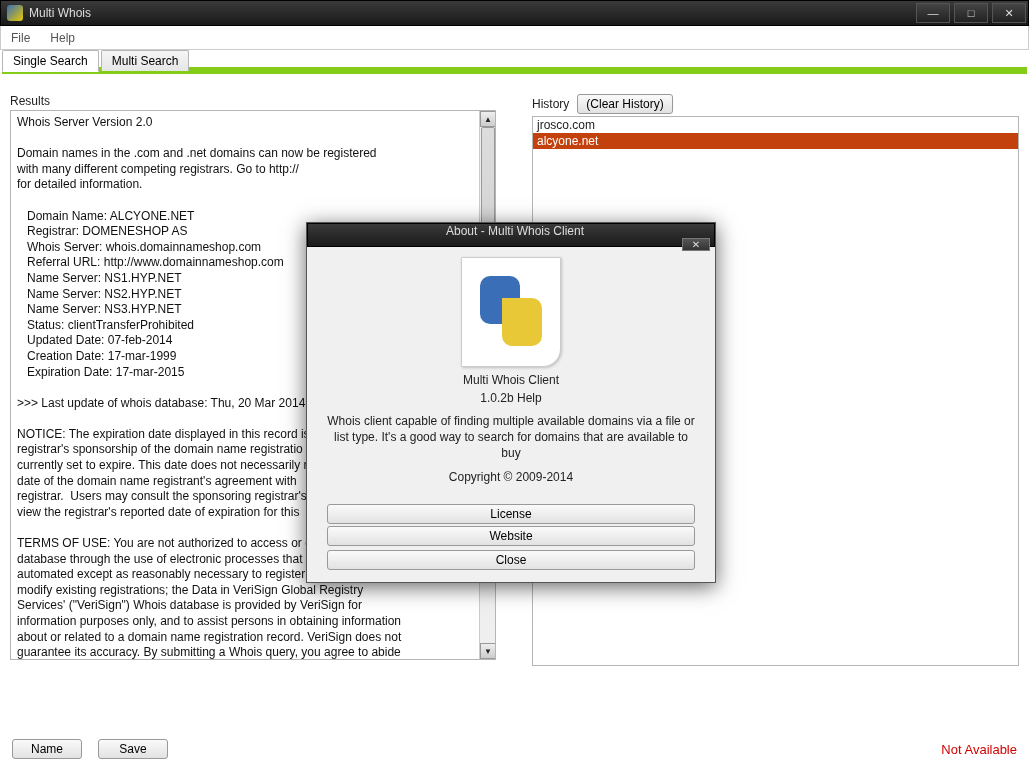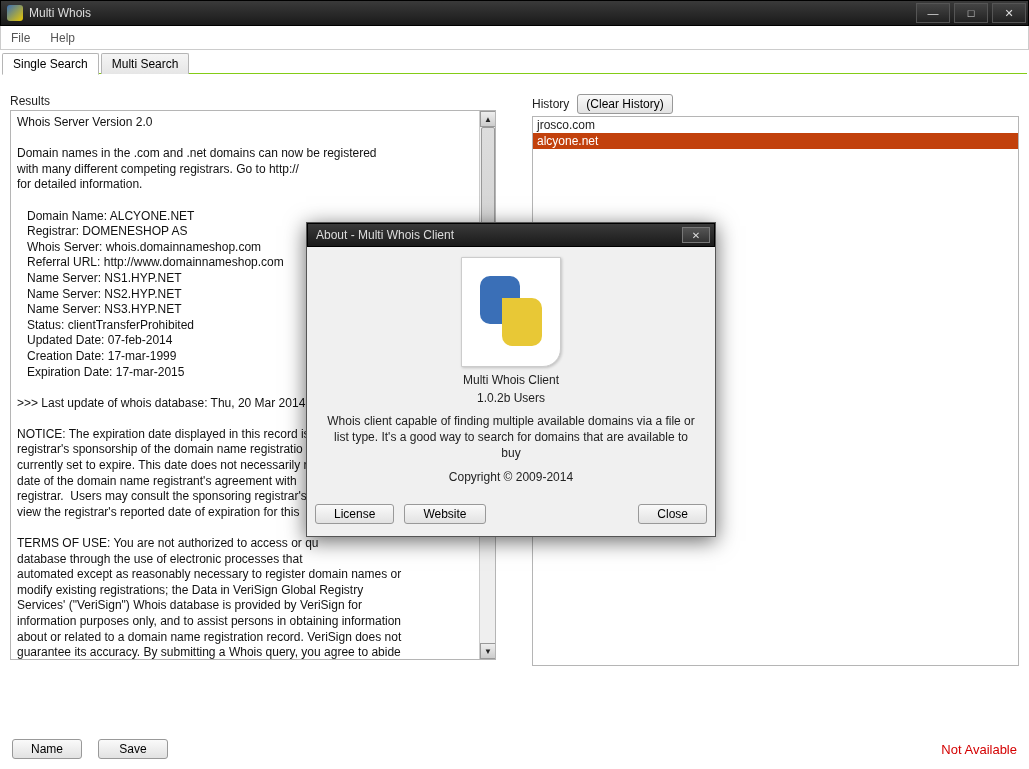--- a/index.html
+++ b/index.html
@@ -9,21 +9,21 @@
 .titlebar { height: 26px; background: linear-gradient(to bottom,#3a3a3a,#1a1a1a); display:flex; align-items:center; color:#ddd; font-size:12px; border:1px solid #000; }
 .titlebar .app-icon { width:16px; height:16px; margin:0 6px; background:linear-gradient(135deg,#3a6fb7,#e8c800); border-radius:3px; }
 .winbtns { margin-left:auto; display:flex; }
 .winbtn { width:34px; height:20px; margin:2px; background:linear-gradient(to bottom,#444,#222); border:1px solid #555; display:flex; align-items:center; justify-content:center; color:#ddd; font-size:11px; cursor:pointer; }
 
 
 .menubar { height:24px; border:1px solid #ccc; border-top:none; display:flex; align-items:center; font-size:12px; color:#555; }
 .menubar .menu-item { padding:0 10px; cursor:pointer; }
 
 
-.tabstrip { height:22px; display:flex; align-items:flex-start; border-bottom:1px solid #84cc16; margin:2px 2px 0 2px; font-size:12px; }
+.tabstrip { height:22px; display:flex; align-items:center; border-bottom:7px solid #84cc16; margin:2px 2px 0 2px; font-size:12px; }
 .tab { padding:3px 10px; border:1px solid #b5b5b5; border-bottom:none; background:linear-gradient(to bottom,#f5f5f5,#e6e6e6); margin-right:2px; border-radius:2px 2px 0 0; cursor:pointer; position:relative; top:1px; }
 .tab.active { background:#fff; border-bottom:1px solid #fff; }
 
 
 .page { padding:8px 10px; font-size:12px; color:#222; }
 .row { display:flex; margin-bottom:4px; }
 .field-label { font-size:12px; margin:4px 0 2px; }
 .textinput { border:1px solid #b5b5b5; height:22px; padding:2px 4px; font-size:12px; }
 .combo { border:1px solid #888; height:22px; background:linear-gradient(to bottom,#fafafa,#e2e2e2); position:relative; }
 .combo .arrow { position:absolute; right:0; top:0; width:20px; height:100%; border-left:1px solid #999; display:flex; align-items:center; justify-content:center; }
@@ -43,28 +43,28 @@
 .history-header { display:flex; align-items:center; gap:8px; margin:4px 0 2px; }
 .history-box { border:1px solid #b5b5b5; height:550px; background:#fff; font-size:12px; }
 .hist-item { padding:0 4px; line-height:16px; }
 .hist-item.sel { background:#c2410c; color:#fff; }
 
 .bottom { position:absolute; bottom:10px; left:12px; right:12px; display:flex; align-items:center; }
 .status { margin-left:auto; color:#d40000; font-size:13px; }
 
 
 .about { position:absolute; left:306px; top:222px; width:410px; background:#f0f0f0; border:1px solid #555; box-shadow:0 4px 20px rgba(0,0,0,.6); font-size:12px; }
-.about .titlebar { height:24px; }
+.about .titlebar { height:24px;flex-direction:column; }
 .about-body { padding:10px 12px 8px; text-align:center; }
 .about-logo { width:100px; height:110px; margin:0 auto 6px; position:relative; background:#fff; border:1px solid #ccc; border-radius:0 0 18px 0; box-shadow:1px 1px 3px rgba(0,0,0,.2); }
 .py-blue{position:absolute;left:18px;top:18px;width:40px;height:48px;background:#3a6fb7;border-radius:10px 10px 0 10px;}
 .py-yel{position:absolute;left:40px;top:40px;width:40px;height:48px;background:#e8c836;border-radius:0 10px 10px 10px;}
 .about-line { margin:4px 0; color:#222; }
 .about-desc { margin:8px 4px; color:#222; line-height:1.35; }
-.about-btns { display:flex; gap:10px; padding:8px 8px 12px; }
+.about-btns { display:flex; gap:2px; padding:8px 20px 12px;flex-direction:column; }
 .about .close-x { width:28px; height:16px; background:linear-gradient(to bottom,#555,#333); border:1px solid #777; display:flex; align-items:center; justify-content:center; color:#ddd; font-size:10px; margin-left:auto; margin-right:4px; cursor:pointer;}
 </style>
 </head>
 <body>
 
 <div class="titlebar">
   <div class="app-icon"></div>
   <span>Multi Whois</span>
   <div class="winbtns">
     <div class="winbtn">—</div>
@@ -161,21 +161,21 @@
   <div class="titlebar">
     <span style="padding-left:8px;">About - Multi Whois Client</span>
     <div class="close-x">✕</div>
   </div>
   <div class="about-body">
     <div class="about-logo">
       <div class="py-blue"></div>
         <div class="py-yel"></div>
     </div>
     <div class="about-line">Multi Whois Client</div>
-    <div class="about-line">1.0.2b Users</div>
+    <div class="about-line">1.0.2b Help</div>
     <div class="about-desc">Whois client capable of finding multiple available domains via a file or list type. It's a good way to search for domains that are available to buy</div>
     <div class="about-line">Copyright © 2009-2014</div>
   </div>
   <div class="about-btns">
     <button class="btn">License</button>
     <button class="btn">Website</button>
     <span style="flex:1;"></span>
     <button class="btn">Close</button>
   </div>
 </div>

